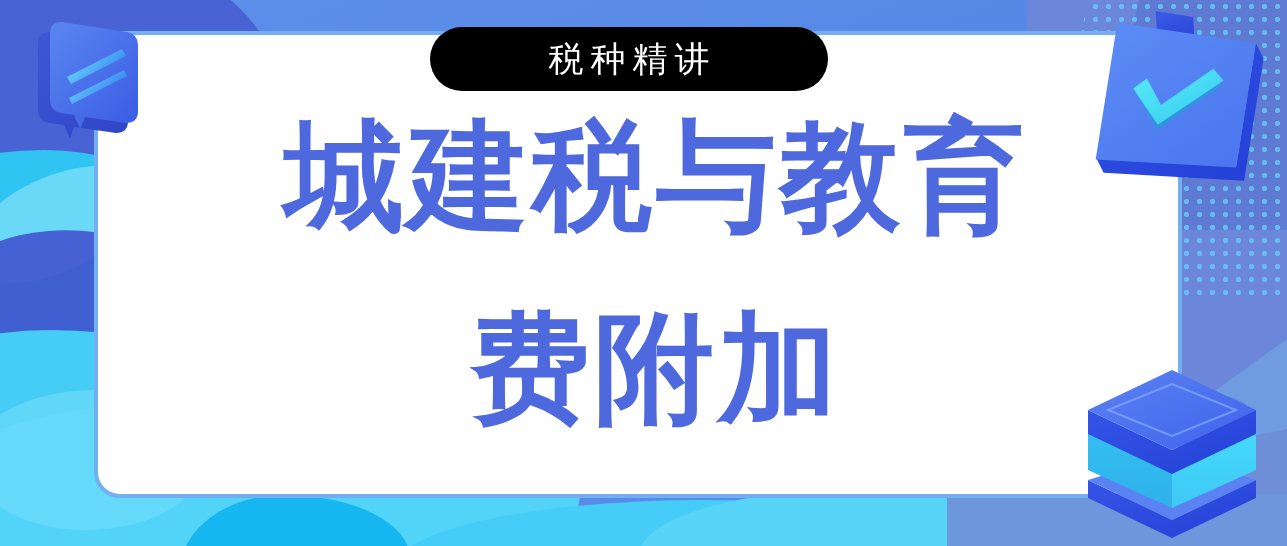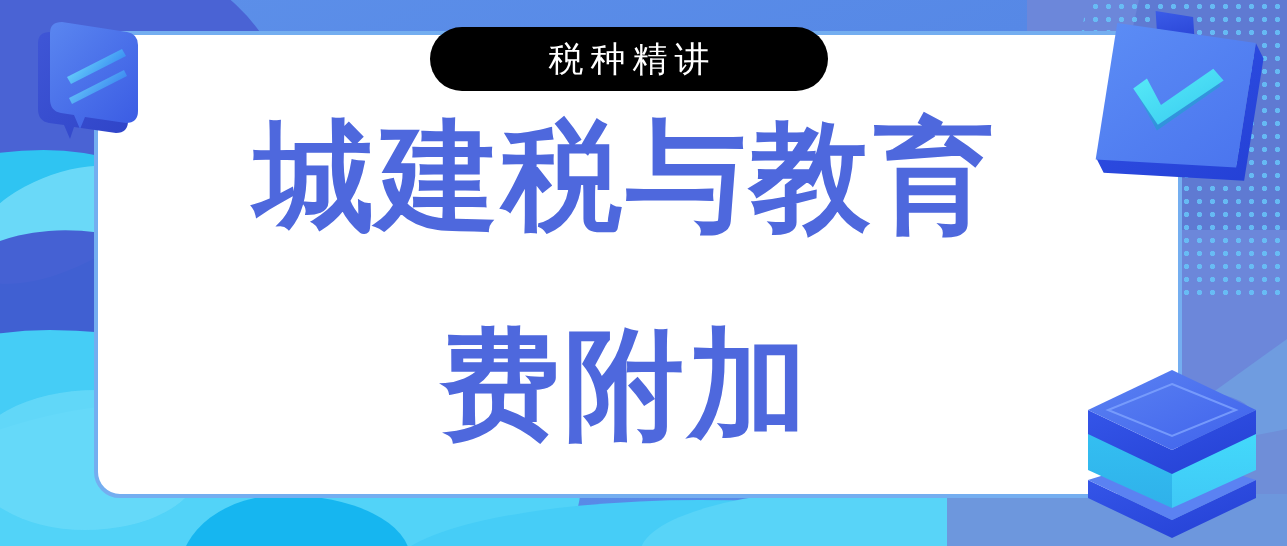--- a/index.html
+++ b/index.html
@@ -191,38 +191,38 @@
     font-size: 35px;
     font-weight: 400;
     letter-spacing: 7px;
     text-indent: 7px;
     line-height: 1;
   }
 
   
   .title-block {
     position: absolute;
-    left: 80px;
+    left: 110px;
     top: 112px;
     width: 1088px;
     z-index: 8;
     text-align: center;
   }
   .title-line {
     color: #4e68dd;
     font-weight: bold;
     font-size: 120px;
     line-height: 130px;
     letter-spacing: 4px;
     text-indent: 4px;
     white-space: nowrap;
     font-family: "DejaVu Sans", "Liberation Sans", sans-serif;
   }
   .title-line-2 {
-    margin-top: 78px;
+    margin-top: 62px;
   }
 
   
   .icon-chat {
     position: absolute;
     left: 30px;
     top: 15px;
     width: 130px;
     height: 125px;
     z-index: 9;

